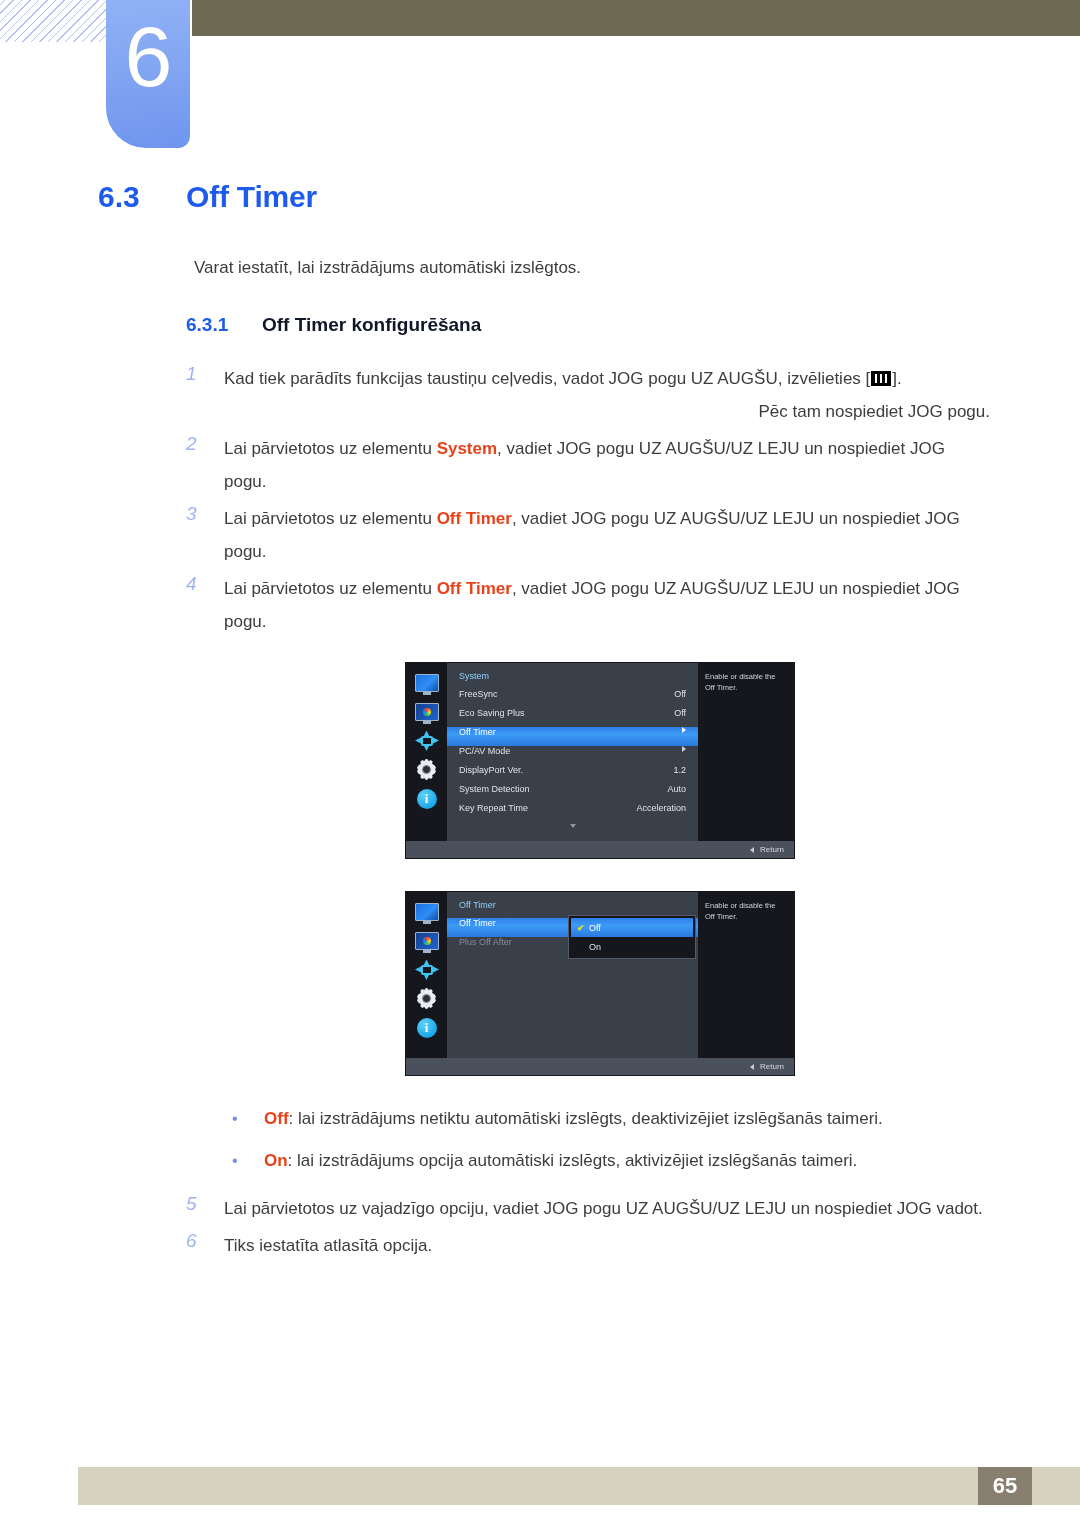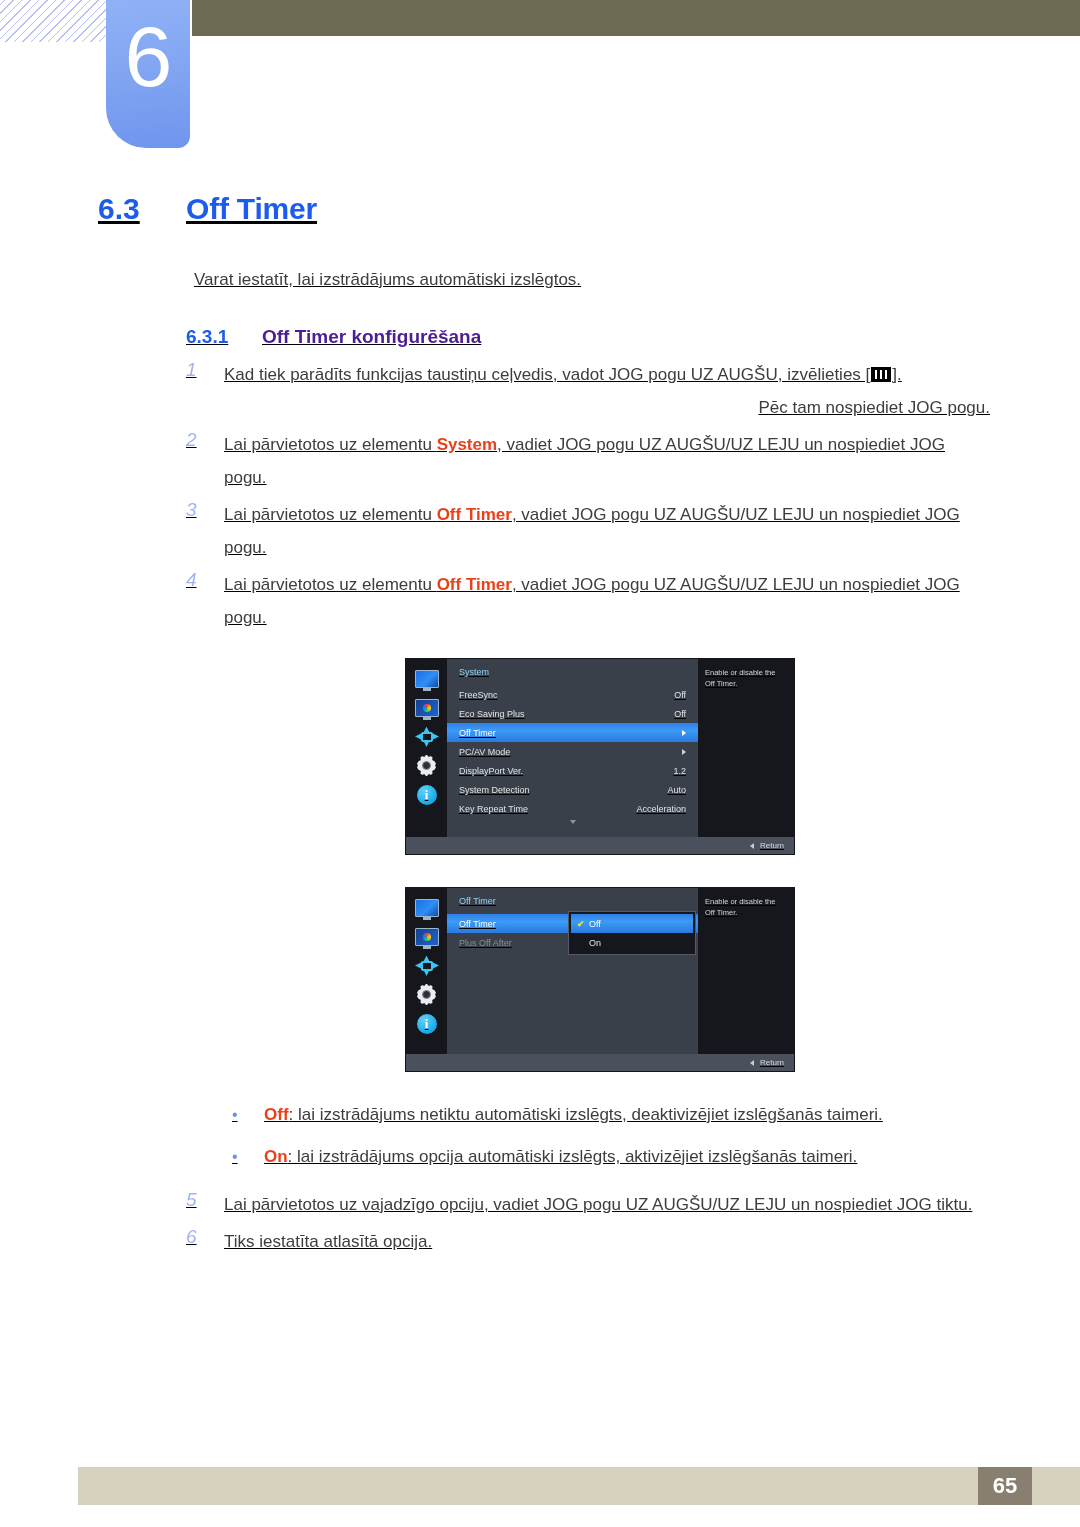--- a/index.html
+++ b/index.html
@@ -66,24 +66,23 @@
     font-size: 35px;
     font-weight: bold;
     color: #1955eb;
     letter-spacing: -0.4px;
     white-space: nowrap;
   }
 
   
   .content {
     position: absolute;
-    top: 192px;
+    top: 180px;
     left: 0;
     width: 1080px;
-    text-decoration: underline;
   }
   .sec-head {
     display: flex;
     align-items: baseline;
     margin-left: 98px;
     margin-bottom: 44px;
   }
   .sec-num {
     font-size: 30px;
     font-weight: bold;
@@ -99,32 +98,32 @@
   .intro {
     margin-left: 194px;
     font-size: 17px;
     color: #3d3d3d;
     margin-bottom: 36px;
   }
   .subsec-head {
     display: flex;
     align-items: flex-start;
     margin-left: 186px;
-    margin-bottom: 10px;
+    margin-bottom: 26px;
   }
   .subsec-num {
     font-size: 19px;
     font-weight: bold;
     color: #1d5bec;
     width: 76px;
   }
   .subsec-title {
     font-size: 19px;
     font-weight: bold;
-    color: #4c1d95;
+    color: #0f172a;
   }
 
   
   .steps { margin-left: 186px; }
   .step {
     display: flex;
     margin-bottom: 4px;
   }
   .step-num {
     width: 38px;
@@ -282,21 +281,21 @@
   }
   .osd-panel-title {
     color: #8fd0f5;
     font-size: 9px;
     padding: 2px 0 8px 12px;
   }
   .osd-rows { position: relative; }
   .osd-row {
     display: flex;
     justify-content: space-between;
-    align-items: center;
+    align-items: flex-start;
     height: 19px;
     padding: 0 12px;
     font-size: 9px;
     color: #dfe3e8;
     box-sizing: border-box;
   }
   .osd-row.sel {
     background: linear-gradient(180deg, #2f7fe8 0%, #3c9bf5 40%, #2a79df 100%);
     color: #ffffff;
   }
@@ -631,21 +630,21 @@
     </div>
     <div class="bullet">
       <span class="dot">•</span>
       <span><span class="hl">On</span><span>: lai izstrādājums opcija automātiski izslēgts, aktivizējiet izslēgšanās taimeri.</span></span>
     </div>
   </div>
 
   <div class="tail-steps">
     <div class="step">
       <div class="step-num">5</div>
-      <div class="step-body">Lai pārvietotos uz vajadzīgo opciju, vadiet JOG pogu UZ AUGŠU/UZ LEJU un nospiediet JOG tiktu.</div>
+      <div class="step-body">Lai pārvietotos uz vajadzīgo opciju, vadiet JOG pogu UZ AUGŠU/UZ LEJU un nospiediet JOG vadot.</div>
     </div>
     <div class="step">
       <div class="step-num">6</div>
       <div class="step-body">Tiks iestatīta atlasītā opcija.</div>
     </div>
   </div>
 
 </div>
 
 <div class="footer">

